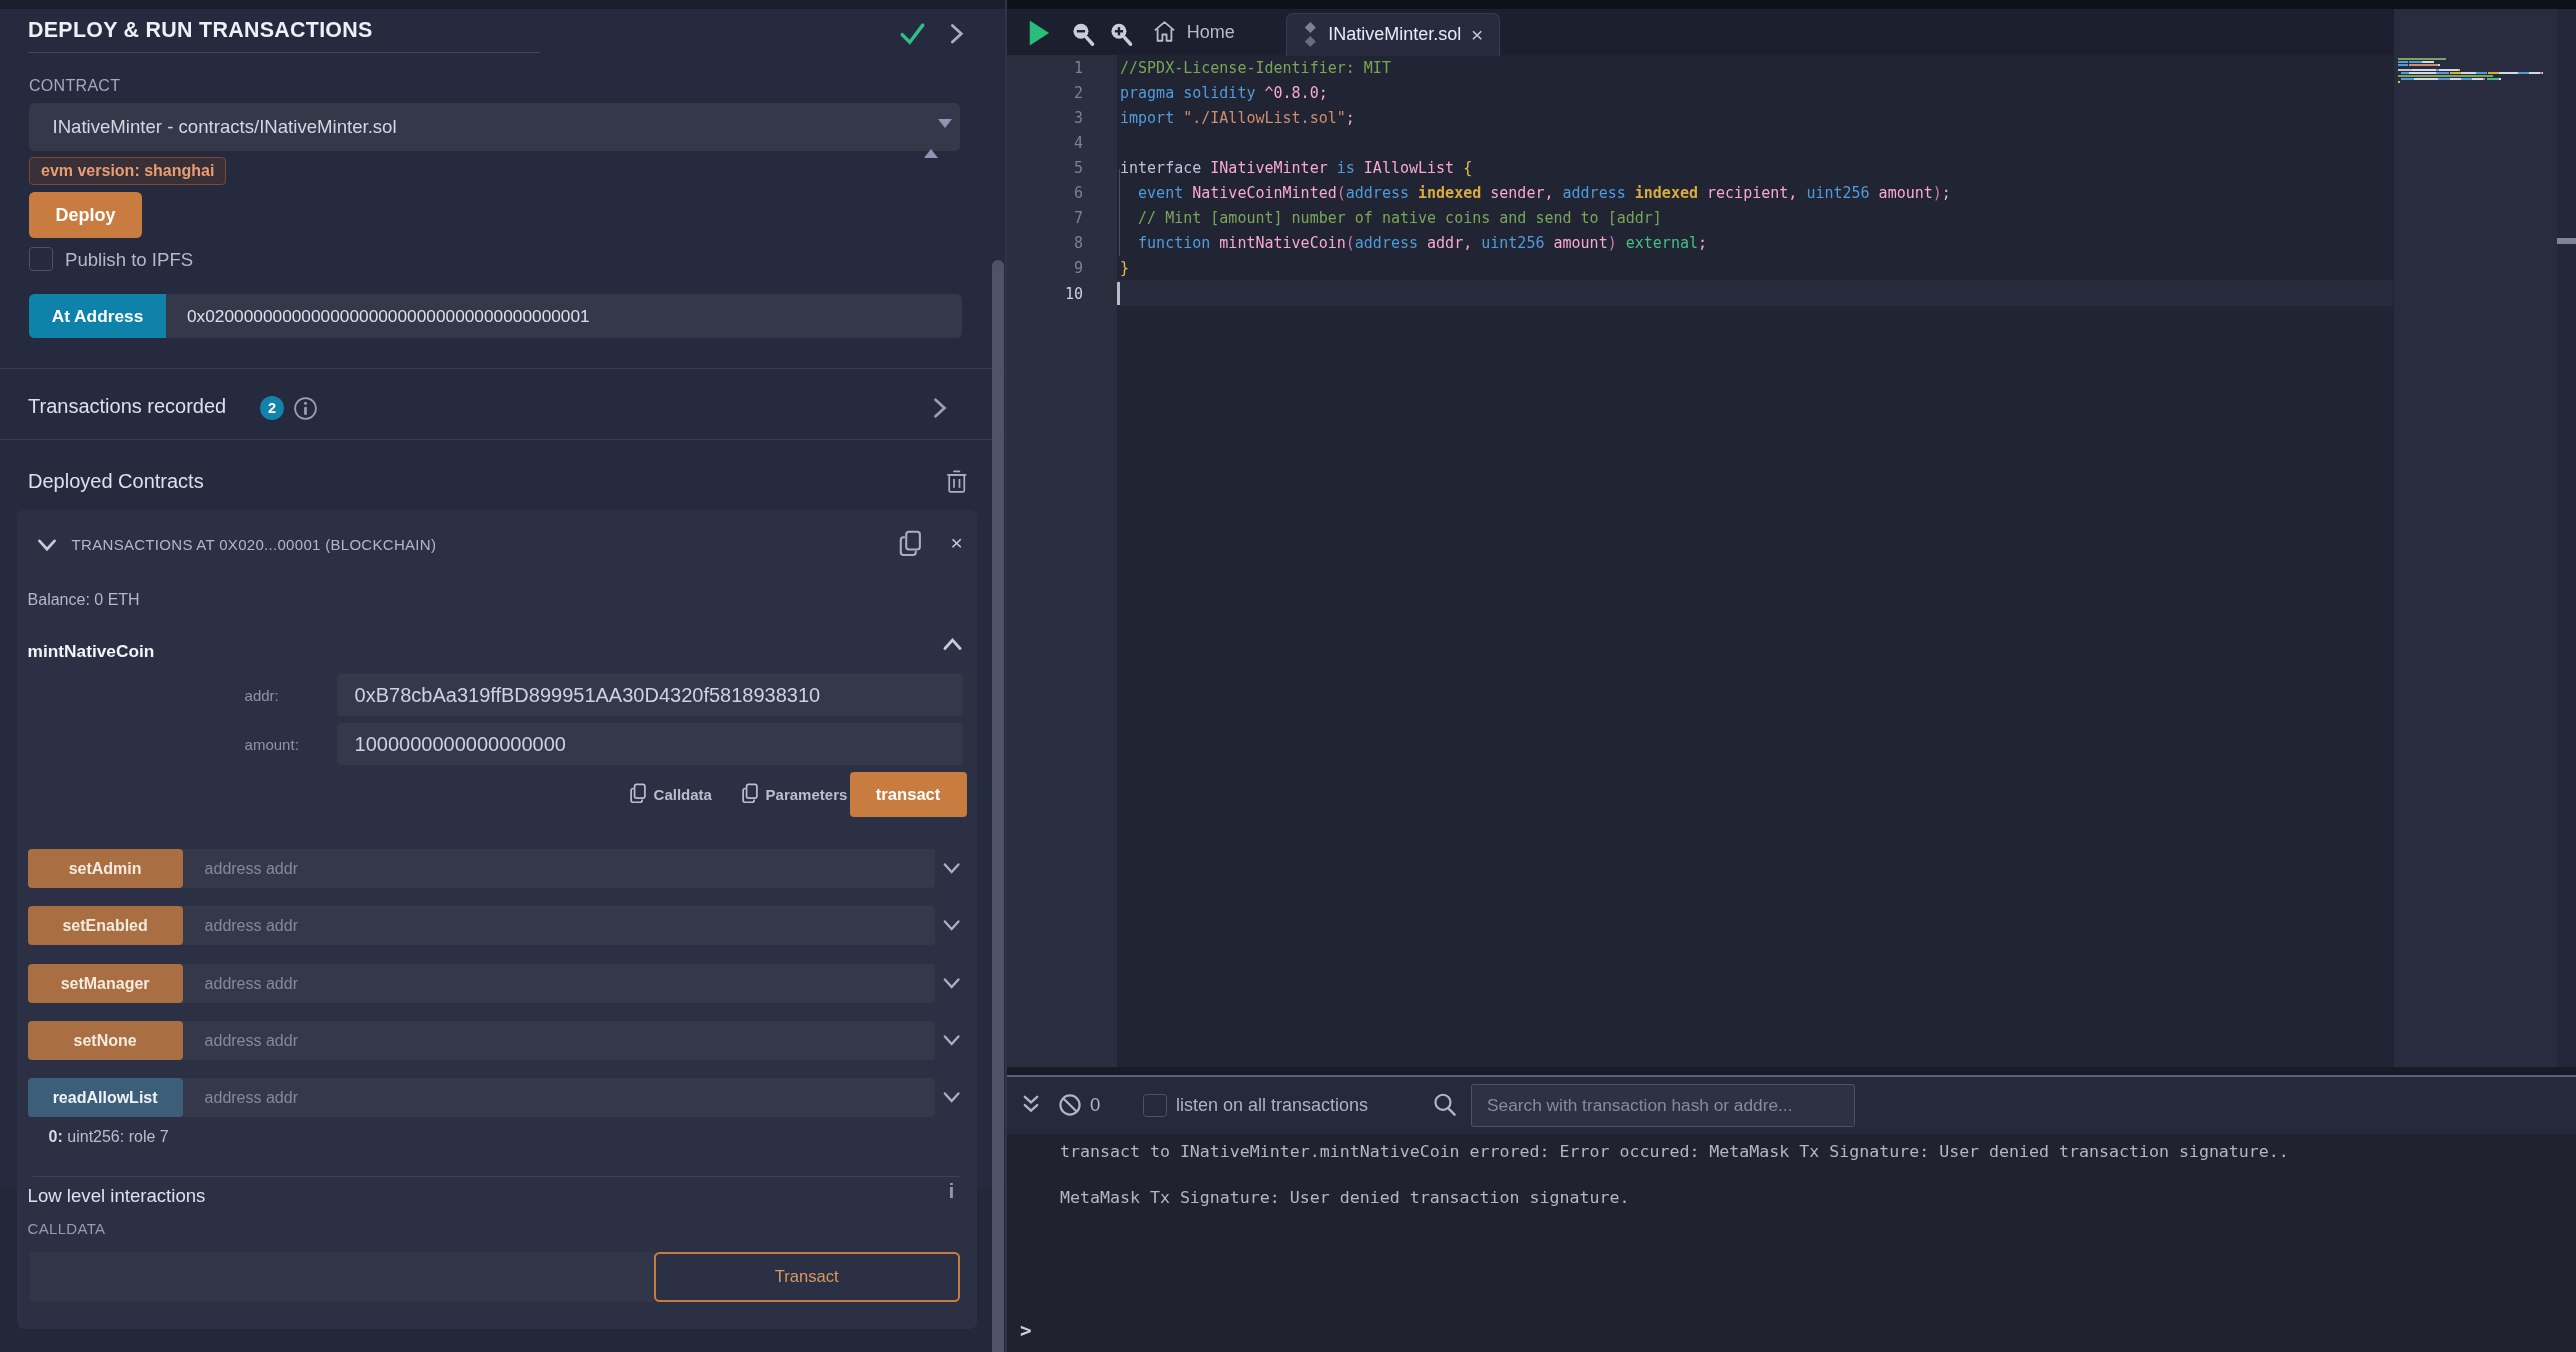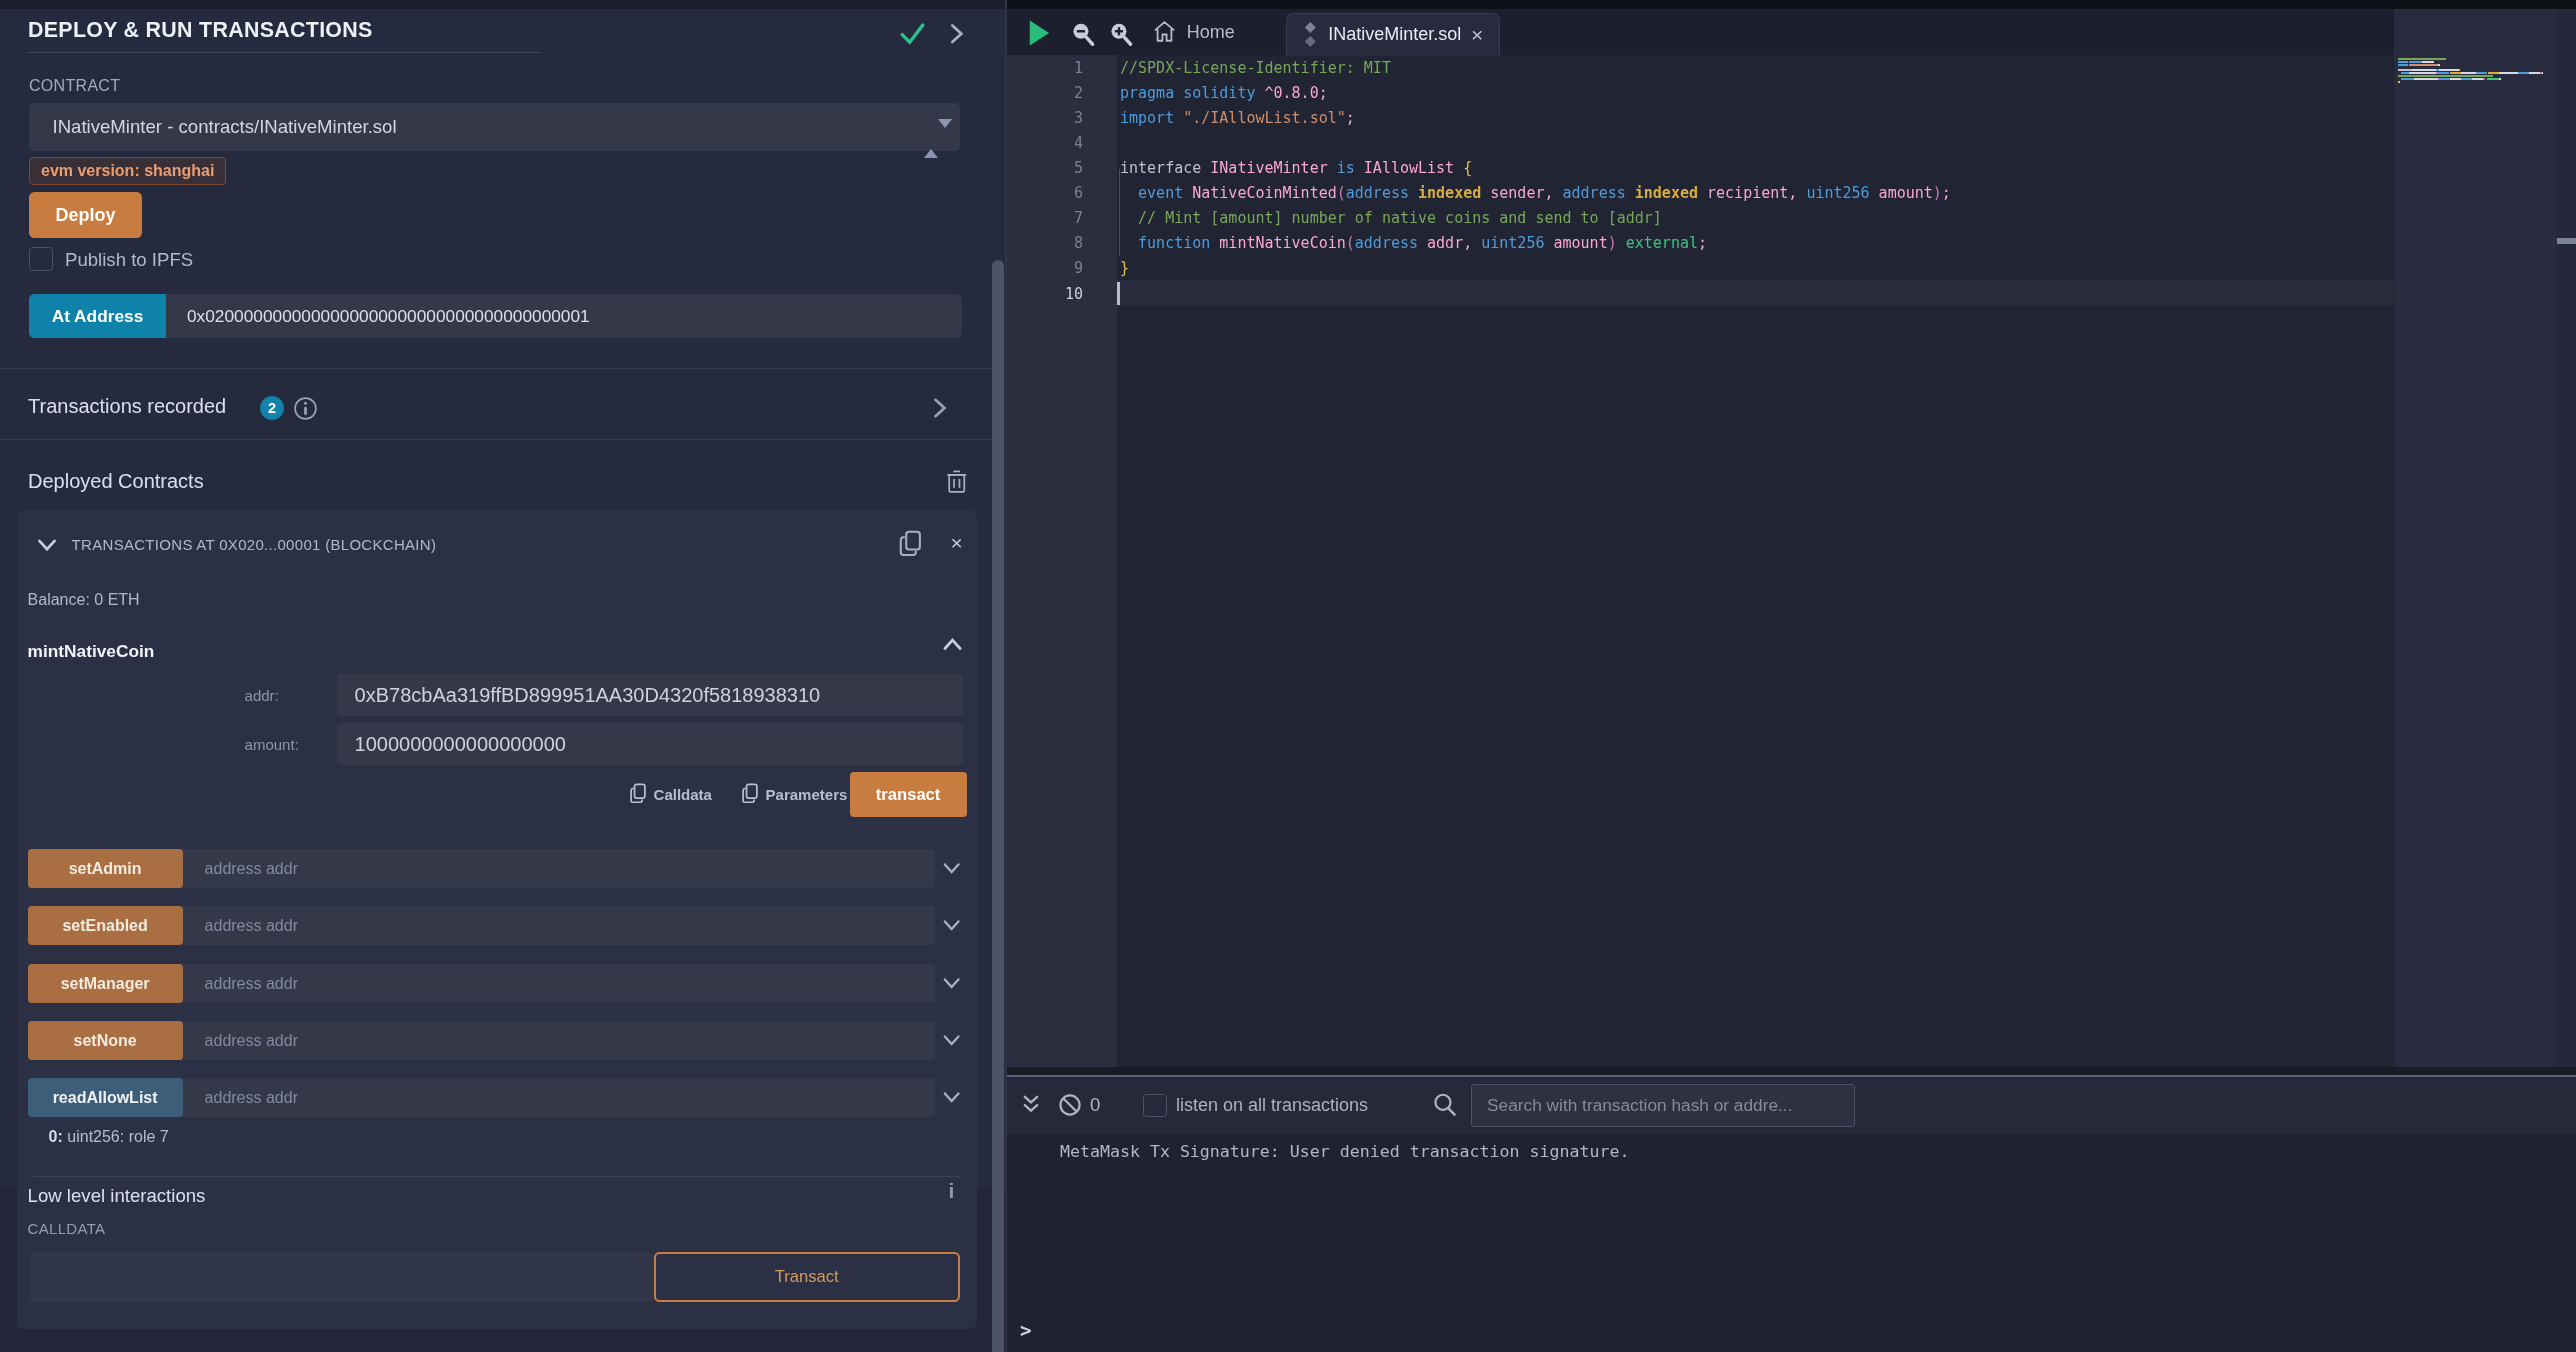--- a/index.html
+++ b/index.html
@@ -376,17 +376,18 @@
     <div class="t-label">listen on all transactions</div>
     <span class="icon-btn" style="left:425px;top:15px;">
       <svg width="26" height="26" viewBox="0 0 38 38">
           <circle cx="16" cy="15" r="11" fill="none" stroke="#b0b5c5" stroke-width="3.2"></circle>
           <line x1="24" y1="24" x2="33" y2="33" stroke="#b0b5c5" stroke-width="3.6" stroke-linecap="round"></line>
         </svg>
     </span>
     <input class="t-search" placeholder="Search with transaction hash or addre..." style="">
   </div>
   <div class="t-lines" id="term-lines">
+      <div>transact to INativeMinter.mintNativeCoin errored: Error occured: MetaMask Tx Signature: User denied transaction signature..</div>
       <div>MetaMask Tx Signature: User denied transaction signature.</div>
     </div>
   <div class="t-prompt">&gt;</div>
 </div>
 
 
 </body></html>

